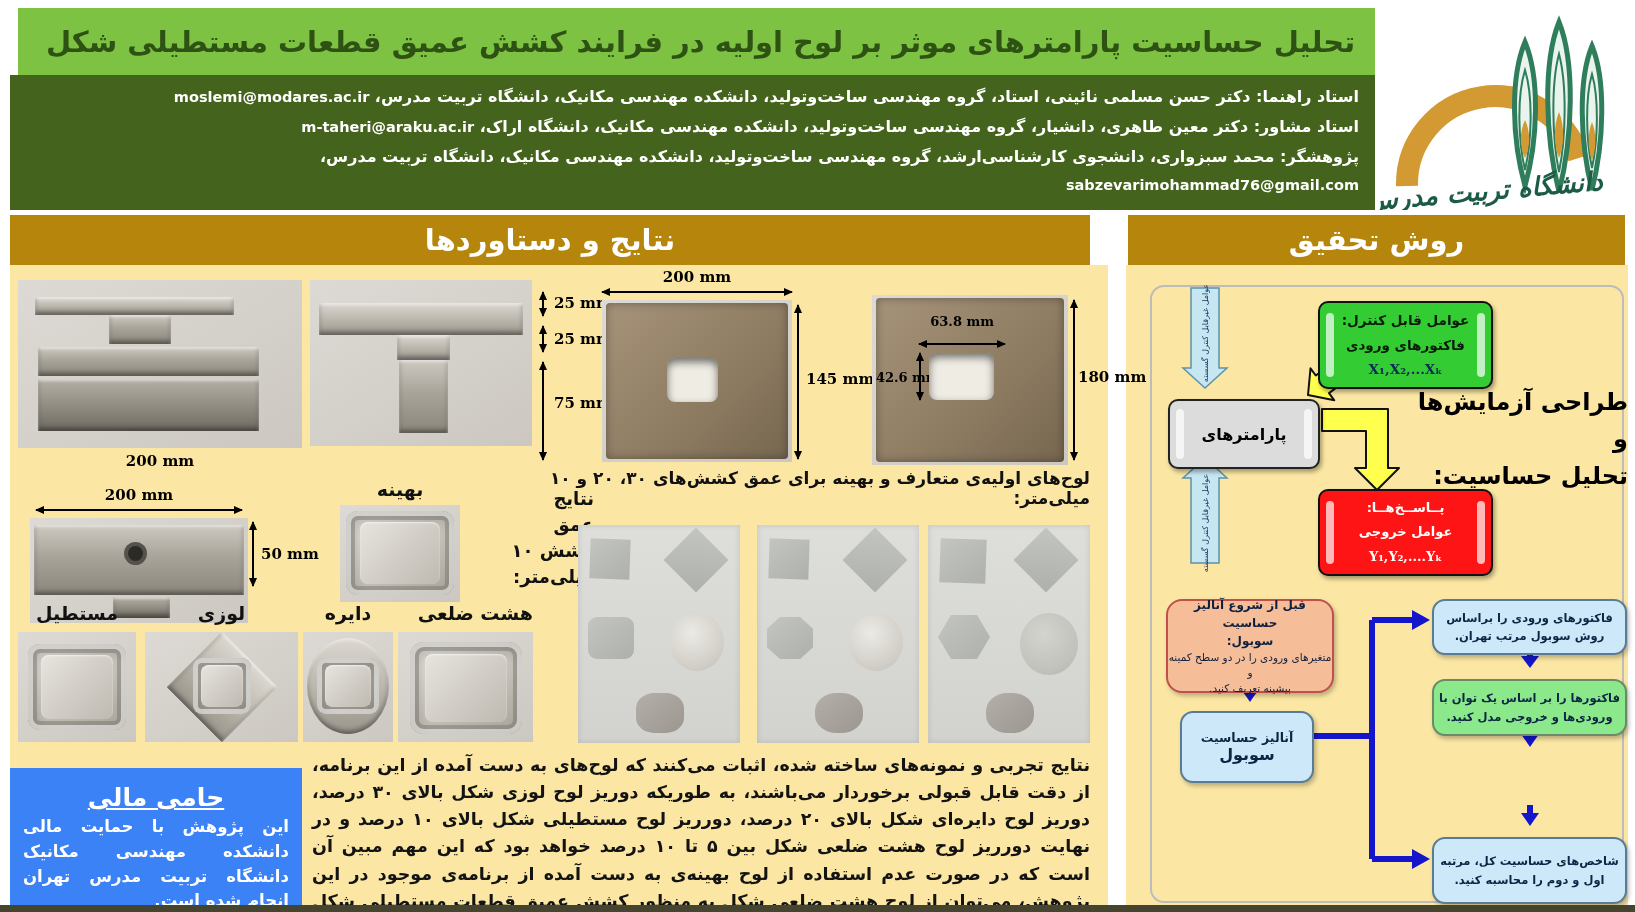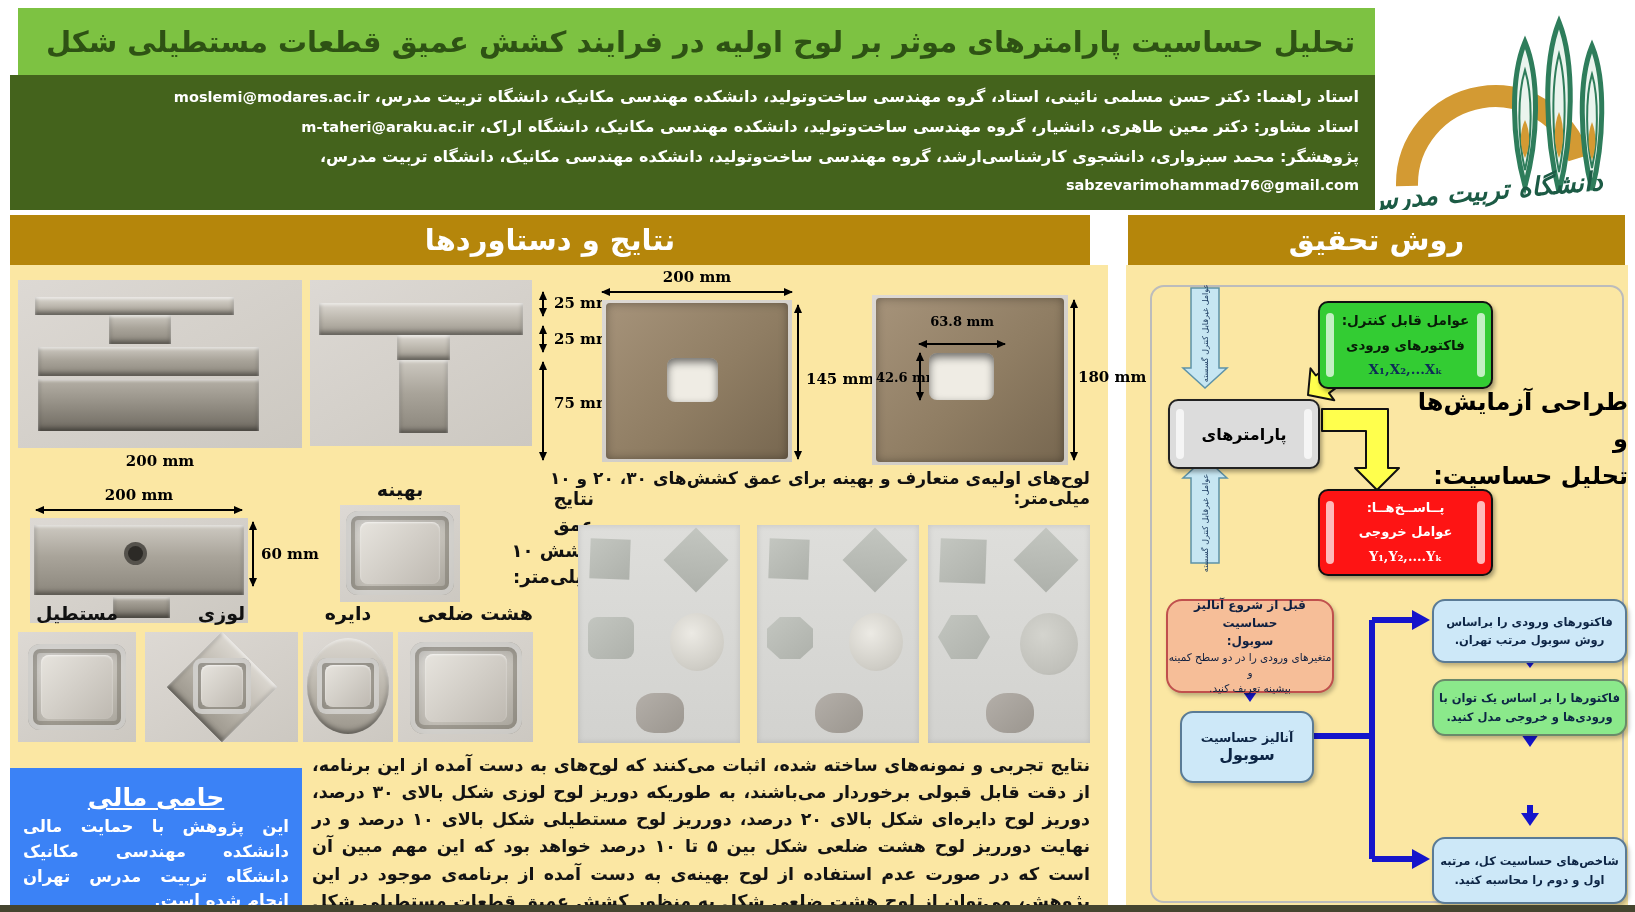--- a/index.html
+++ b/index.html
@@ -117,21 +117,21 @@
   .box-peach .big { font-size:12px; font-weight:bold; line-height:1.5; }
   .box-peach .small { font-size:10.5px; line-height:1.45; }
   .box-sobol { left:1180px; top:700px; width:134px; height:72px; background:#cde8f8; border:2px solid #5a7b96;
     border-radius:13px; box-shadow:2px 3px 4px rgba(0,0,0,.25); color:#0d2545; }
   .box-sobol .ln1 { font-size:12.5px; font-weight:bold; }
   .box-sobol .ln2 { font-size:16px; font-weight:bold; }
   .step { left:1432px; width:195px; border-radius:13px; font-size:11.5px; font-weight:bold;
     color:#0d2545; line-height:1.6; box-shadow:2px 3px 4px rgba(0,0,0,.25); }
   .step.blue  { background:#cde8f8; border:2px solid #5a7b96; }
   .step.green { background:#8be98b; border:2px solid #6a8a6a; }
-  .step1 { top:588px; height:64px;text-align:center; } .step2 { top:668px; height:57px; }
+  .step1 { top:588px; height:56px;text-align:center; } .step2 { top:668px; height:57px; }
   .step3 { top:748px; height:57px; } .step4 { top:826px; height:67px; }
 </style>
 </head>
 <body>
 
 <div class="poster">
 
   <div class="cream cream-left"></div>
   <div class="cream cream-right"></div>
 
@@ -219,21 +219,21 @@
   <div class="dim" style="left:1078px;top:368px;">180 mm</div>
 
   <div class="dim center" style="left:36px;top:486px;width:206px;">200 mm</div>
   <div class="harrow" style="left:36px;top:509px;width:206px;"></div>
   <div class="photo" style="left:30px;top:518px;width:218px;height:105px;">
     <div class="metal" style="left:2%;top:7%;width:96%;height:66%;"></div>
     <div style="position:absolute;left:45%;top:27%;width:15px;height:15px;border-radius:50%;background:#2c2a26;box-shadow:0 0 0 4px #55524c;"></div>
     <div class="metal dark" style="left:38%;top:75%;width:26%;height:20%;"></div>
   </div>
   <div class="vdim" style="left:252px;top:522px;height:64px;"></div>
-  <div class="dim" style="left:261px;top:545px;">60 mm</div>
+  <div class="dim" style="left:261px;top:545px;">50 mm</div>
 
   <div class="optimal-label">بهینه</div>
   <div class="photo" style="left:340px;top:505px;width:120px;height:97px;">
     <div class="cup" style="left:6px;top:6px;width:108px;height:84px;">
       <div class="cup-face"></div>
     </div>
   </div>
 
   <div class="depth-note">
     <div>نتایج</div>

